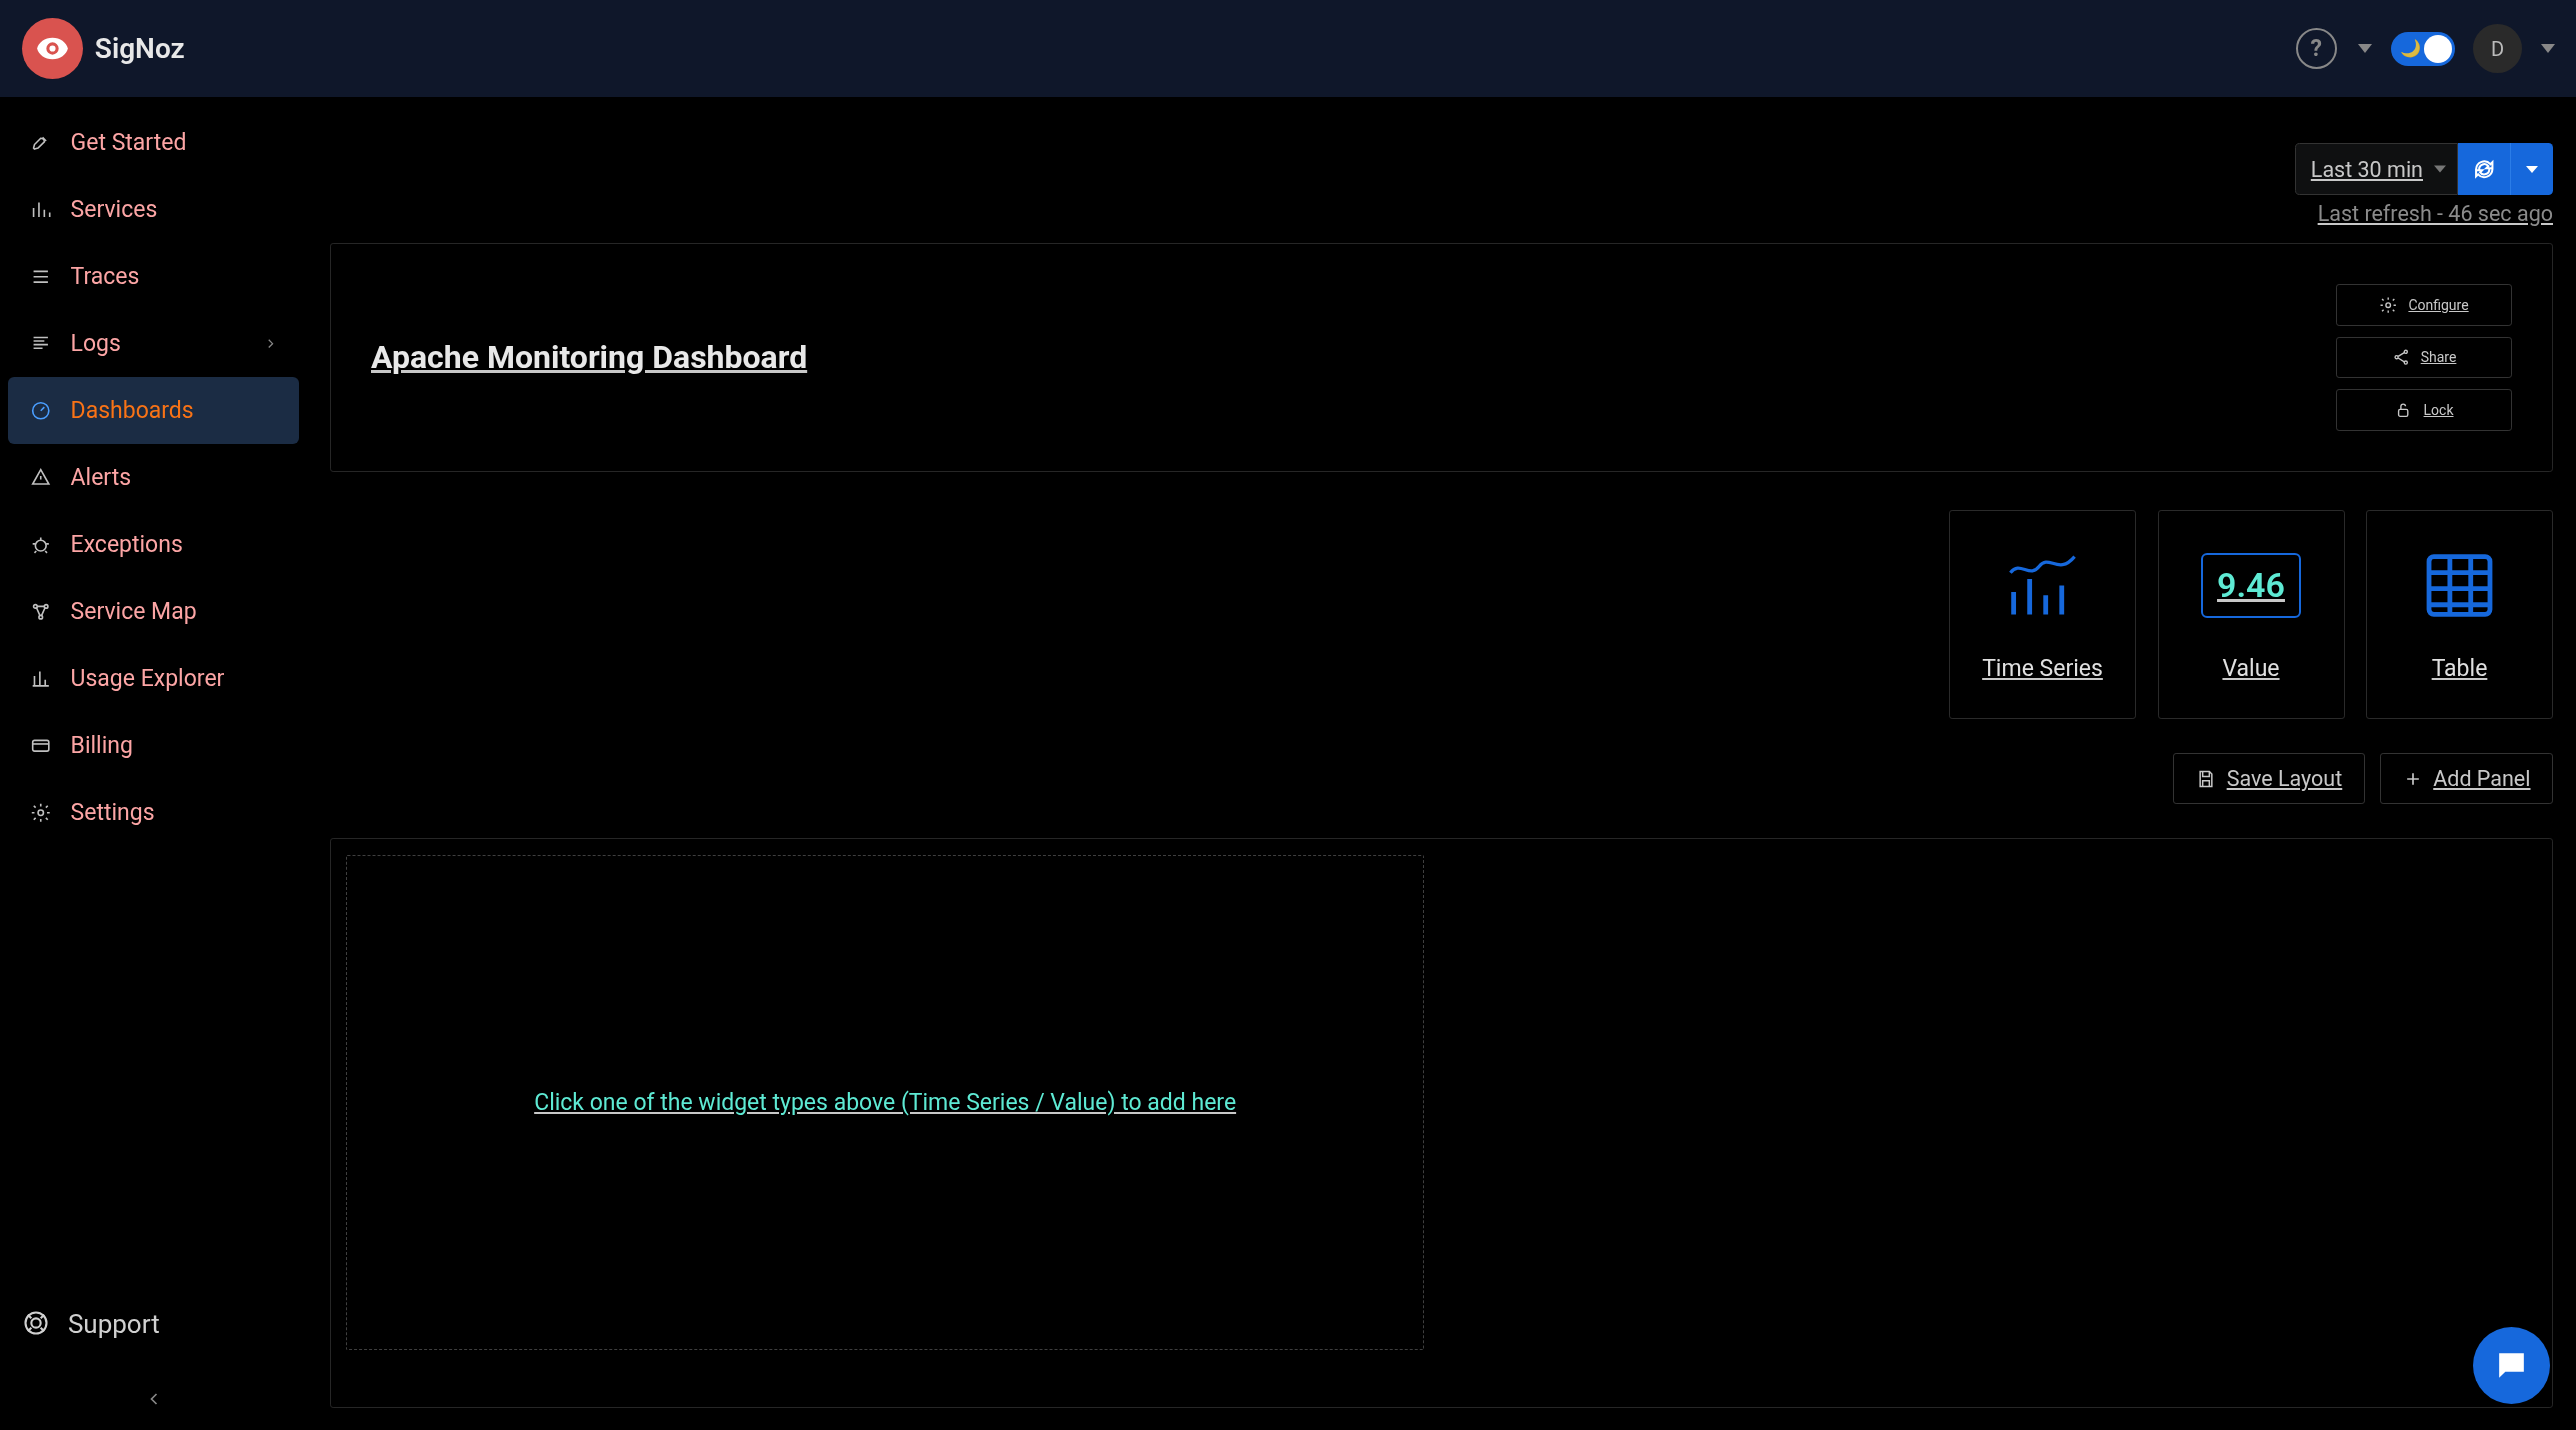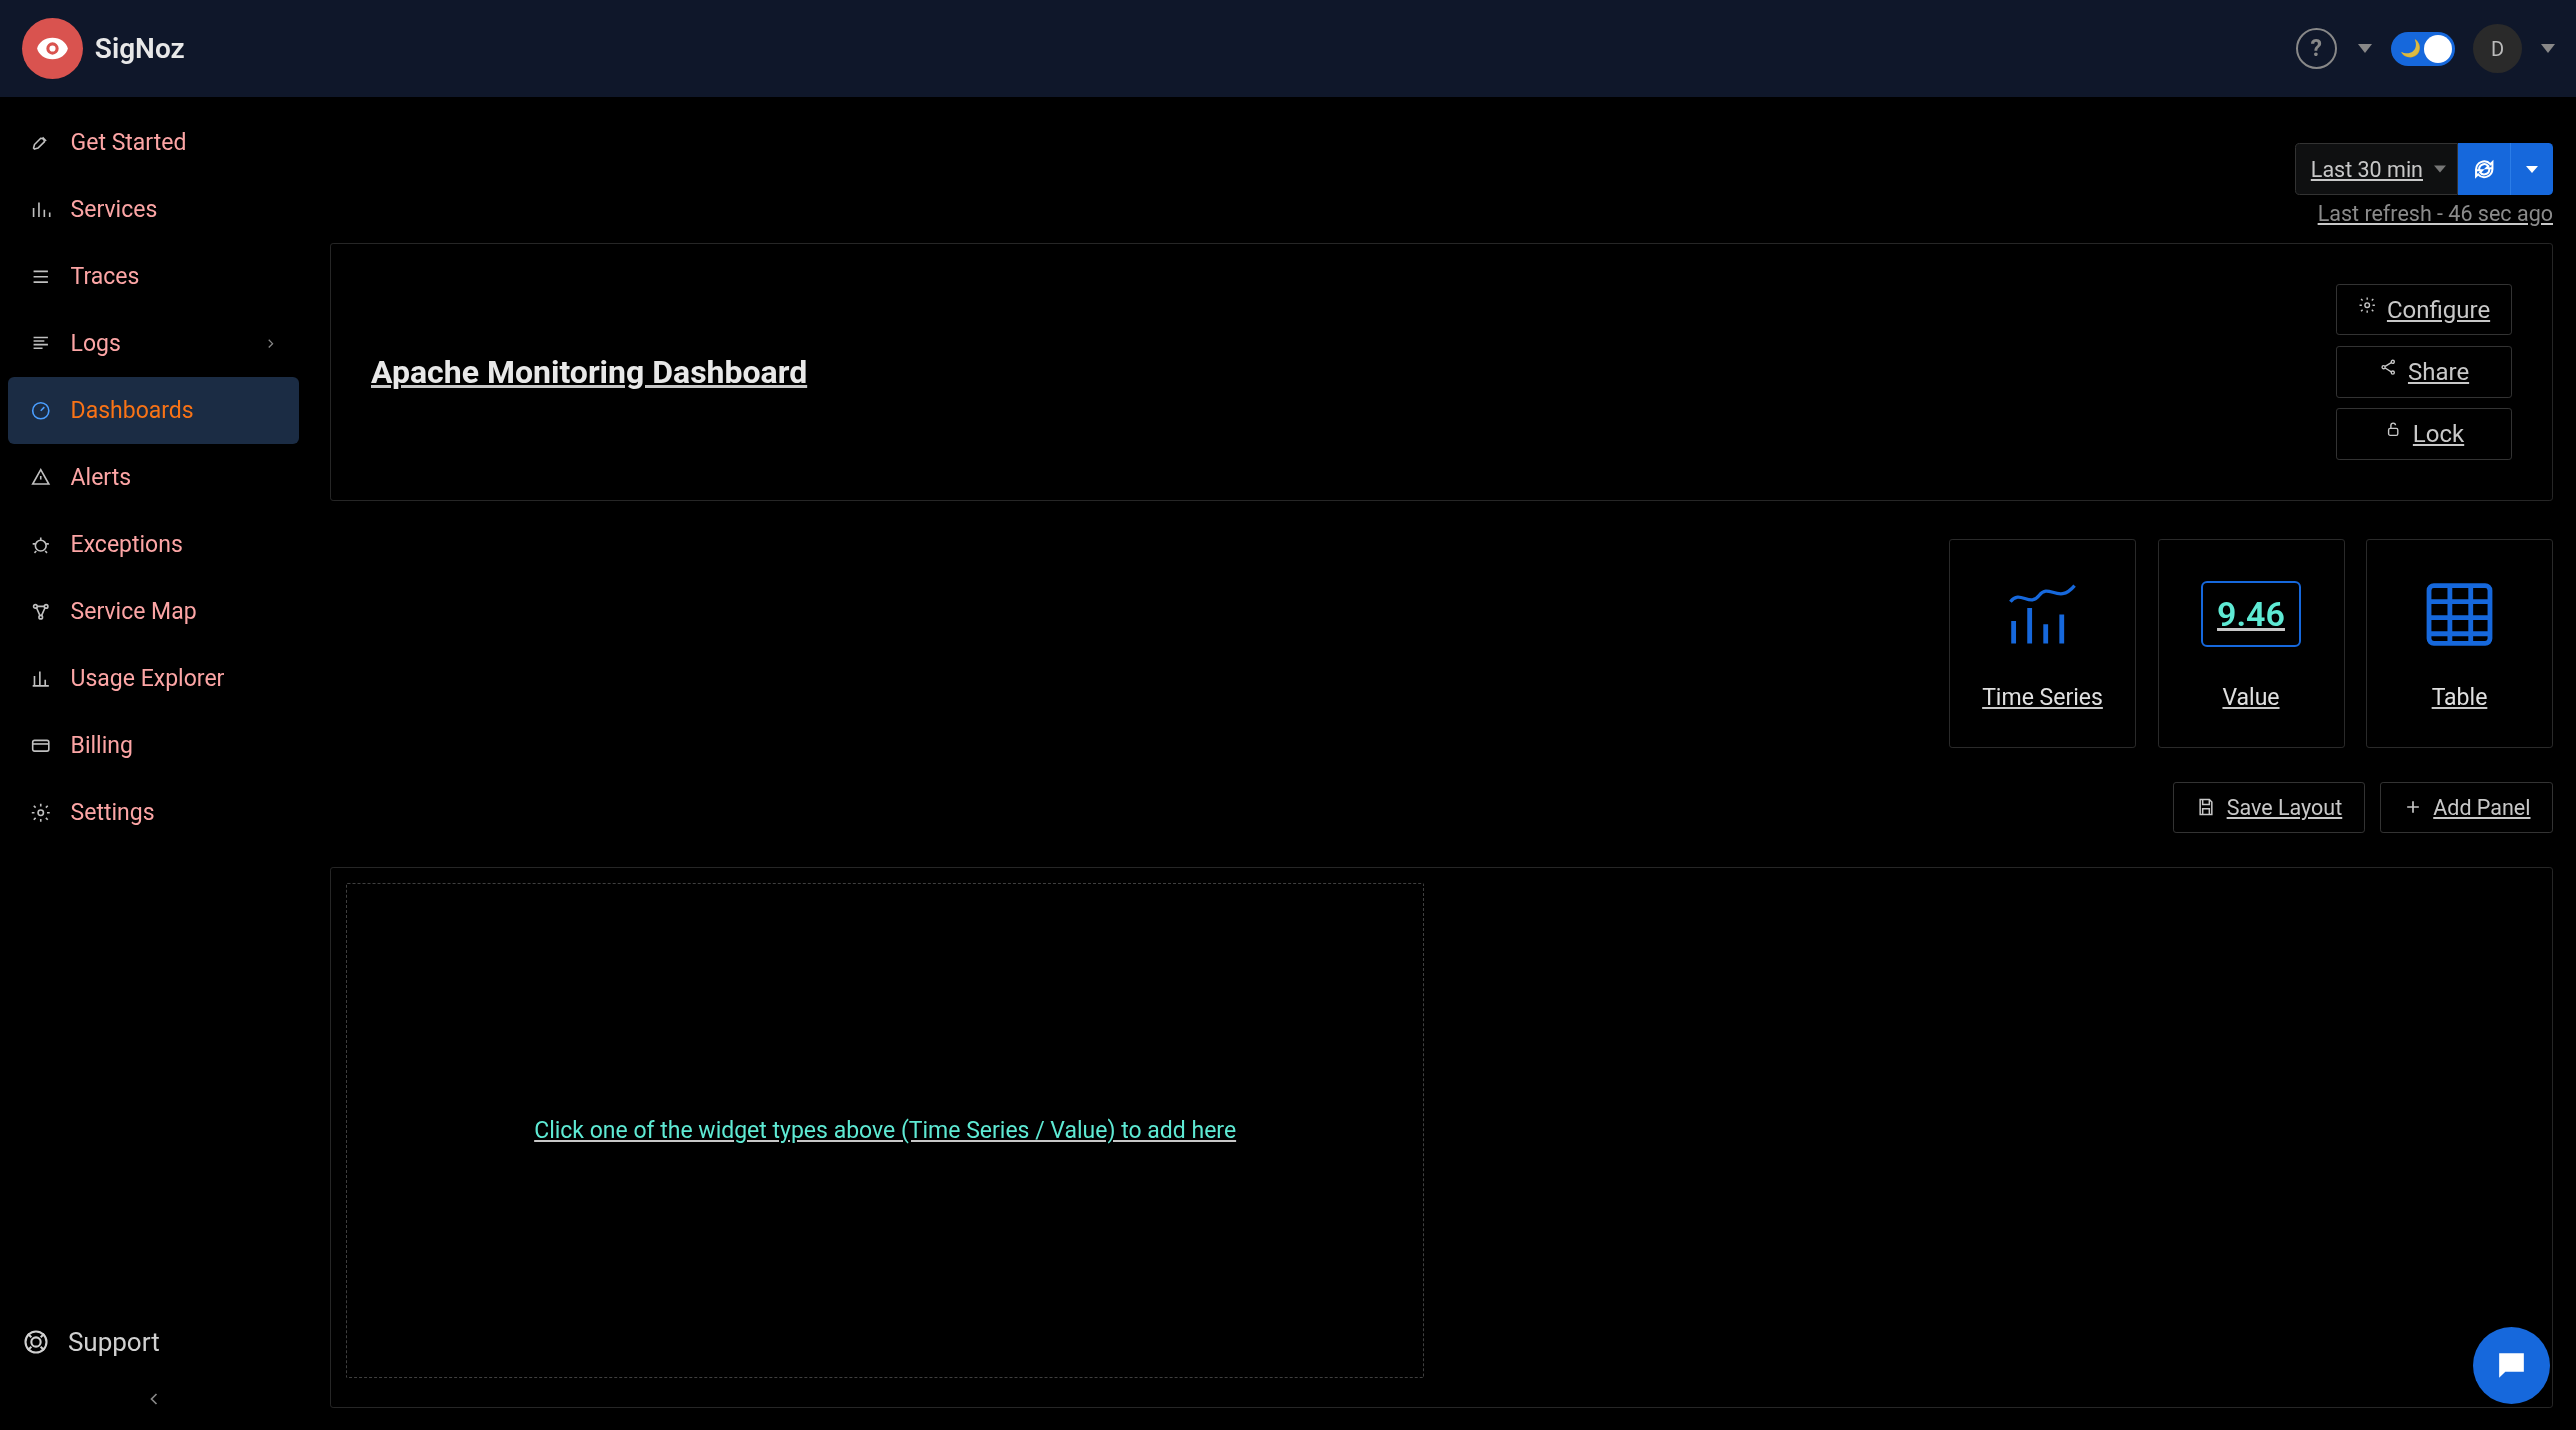--- a/index.html
+++ b/index.html
@@ -85,21 +85,21 @@
   font-size: 23px;
   cursor: pointer;
   border-radius: 6.1px;
   margin: 0 7.7px;
 }
 .nav-item.active { background: #1b2c44; color: #f97316; }
 .nav-item .icon { width: 23px; display: flex; justify-content: center; }
 .nav-item .nav-chevron { margin-left: auto; }
 .sidebar-spacer { flex: 1; }
 .support-item {
-  display: flex; align-items: center; gap: 18.4px;
+  display: flex; align-items: flex-start; gap: 18.4px;
   padding: 0 21.5px; height: 67px;
   font-size: 26px; color: #d0d0d0;
   cursor: pointer;
 }
 .collapse-btn {
   height: 46px; display: flex; align-items: center; justify-content: center;
   cursor: pointer; color: #888;
   margin-bottom: 9.2px;
 }
 
@@ -156,24 +156,24 @@
   border: 0.8px solid #262626;
   border-radius: 3.1px;
   padding: 40px 40px;
   display: flex; align-items: center;
   margin-bottom: 38px;
 }
 .dash-title { font-size: 32px; font-weight: 700; color: #e8e8e8; }
 .dash-actions { margin-left: auto; display: flex; flex-direction: column; gap: 10.7px; }
 .dash-action-btn {
   border: 0.8px solid #333; background: transparent;
-  color: #c8c8c8; font-size: 24px;
+  color: #c8c8c8; font-size: 14px;
   padding: 10.7px 0;
   width: 176px;
-  display: flex; justify-content: center; gap: 10.7px;
+  display: flex; align-items: center; justify-content: center; gap: 10.7px;
   cursor: pointer; border-radius: 3.1px;
 }
 
 
 .widget-types {
   display: flex; justify-content: flex-end; gap: 21.5px;
   margin-bottom: 34px;
 }
 .widget-type {
   width: 187px; height: 209px;

